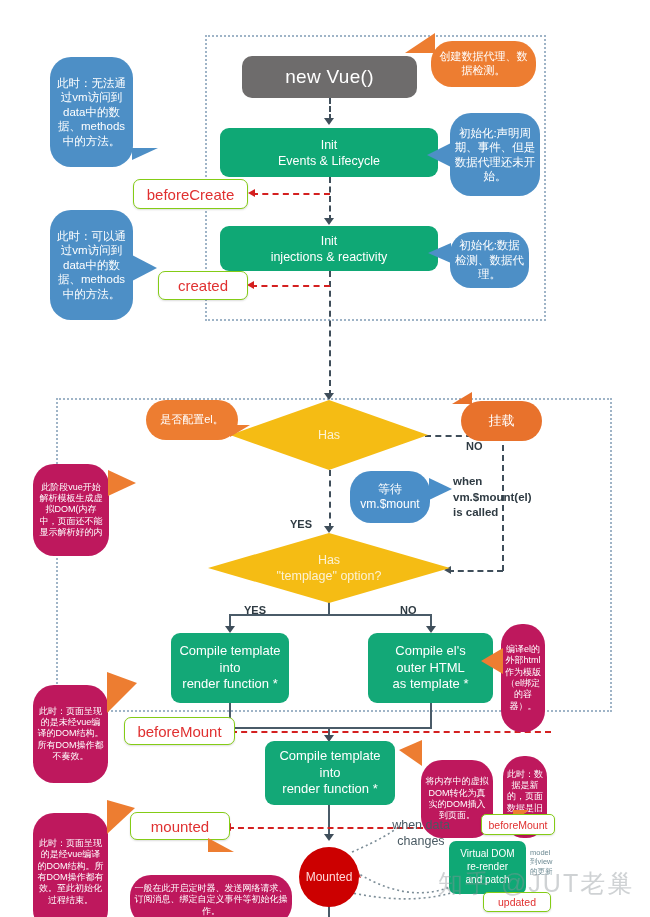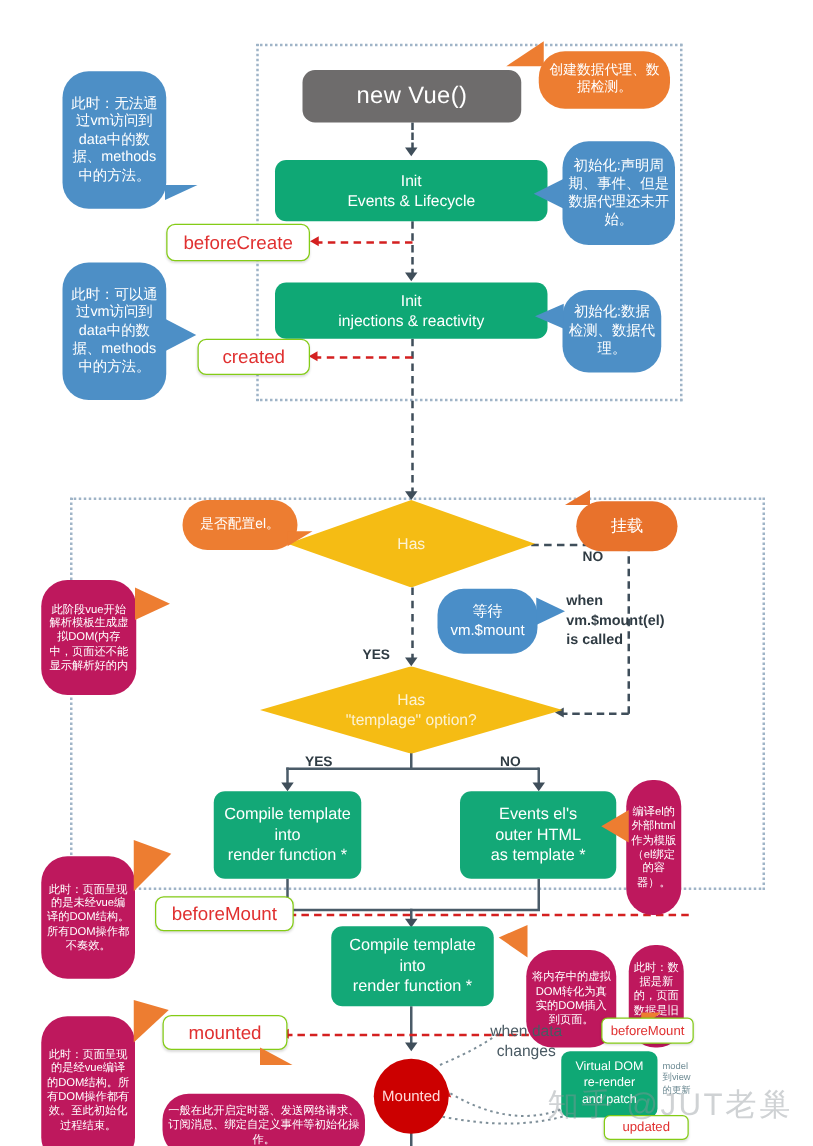--- a/index.html
+++ b/index.html
@@ -199,21 +199,21 @@
   <div class="callout c-orange" style="left:431px;top:41px;width:105px;height:46px;">
     <span>创建数据代理、数据检测。</span>
   </div>
   <div class="tail" style="left:405px;top:33px;border-bottom:20px solid #ed7d31;border-left:30px solid transparent;"></div>
 
   <div class="callout c-blue" style="left:450px;top:113px;width:90px;height:83px;">
     <span>初始化:声明周期、事件、但是数据代理还未开始。</span>
   </div>
   <div class="tail" style="left:427px;top:143px;border-top:12px solid transparent;border-bottom:12px solid transparent;border-right:24px solid #4d8fc6;"></div>
 
-  <div class="callout c-blue" style="left:450px;top:232px;width:79px;height:66px;">
+  <div class="callout c-blue" style="left:450px;top:232px;width:79px;height:56px;">
     <span>初始化:数据检测、数据代理。</span>
   </div>
   <div class="tail" style="left:428px;top:243px;border-top:10px solid transparent;border-bottom:10px solid transparent;border-right:23px solid #4d8fc6;"></div>
 
   <div class="n-diamond" style="left:230px;top:400px;width:198px;height:70px;flex-direction:column;">
     <span>Has</span>
   </div>
 
   <div class="n-diamond" style="left:208px;top:533px;width:242px;height:70px;flex-direction:column;">
     <span>Has</span>
@@ -261,21 +261,21 @@
     <span>NO</span>
   </div>
 
   <div class="nodebox n-green-lg" style="left:171px;top:633px;width:118px;height:70px;flex-direction:column;">
     <span>Compile template</span>
     <span>into</span>
     <span>render function *</span>
   </div>
 
   <div class="nodebox n-green-lg" style="left:368px;top:633px;width:125px;height:70px;flex-direction:column;">
-    <span>Events el's</span>
+    <span>Compile el's</span>
     <span>outer HTML</span>
     <span>as template *</span>
   </div>
 
   <div class="callout c-orange-s" style="left:501px;top:597px;width:44px;height:108px;">
     <span>编译el的外部html作为模版（el绑定的容器）。</span>
   </div>
   <div class="tail" style="left:481px;top:648px;border-top:13px solid transparent;border-bottom:13px solid transparent;border-right:22px solid #ed7d31;"></div>
 
   <div class="n-hook" style="left:124px;top:717px;width:111px;height:28px;">

